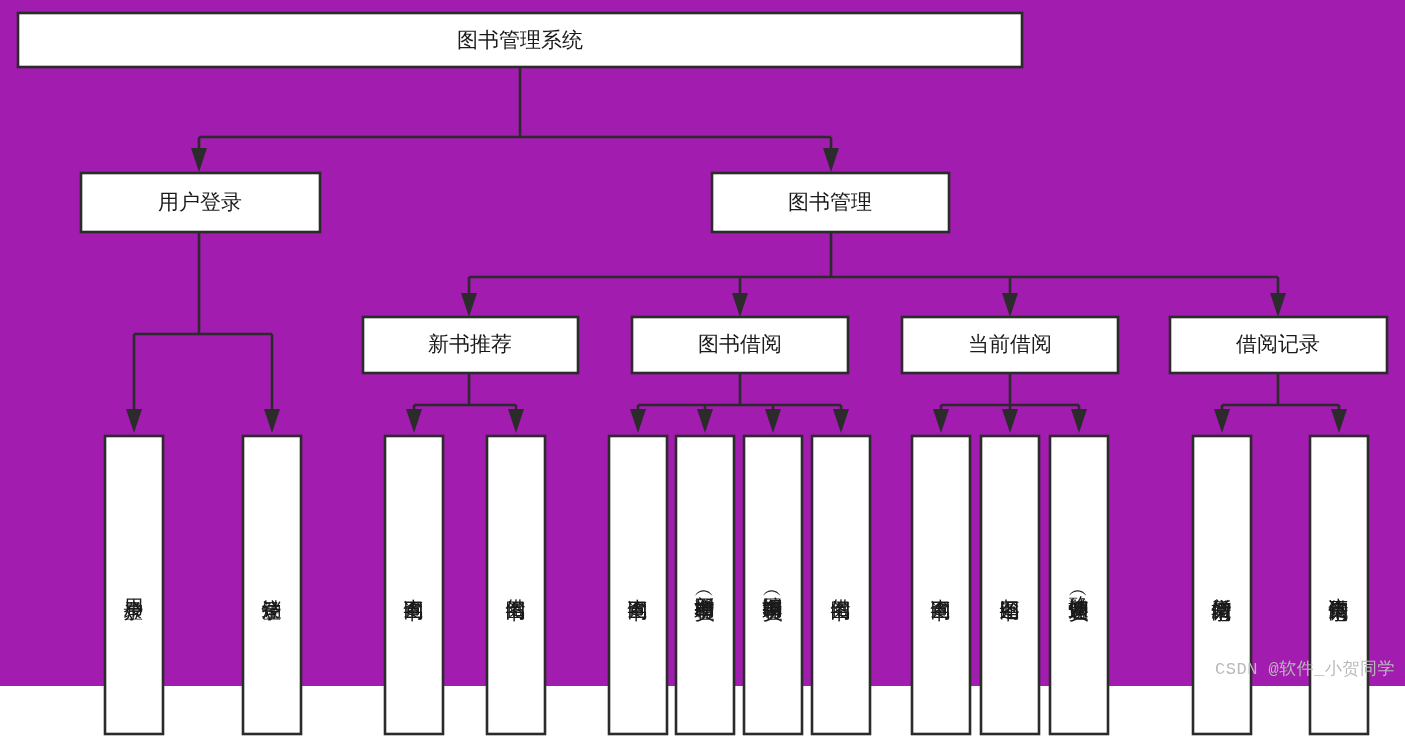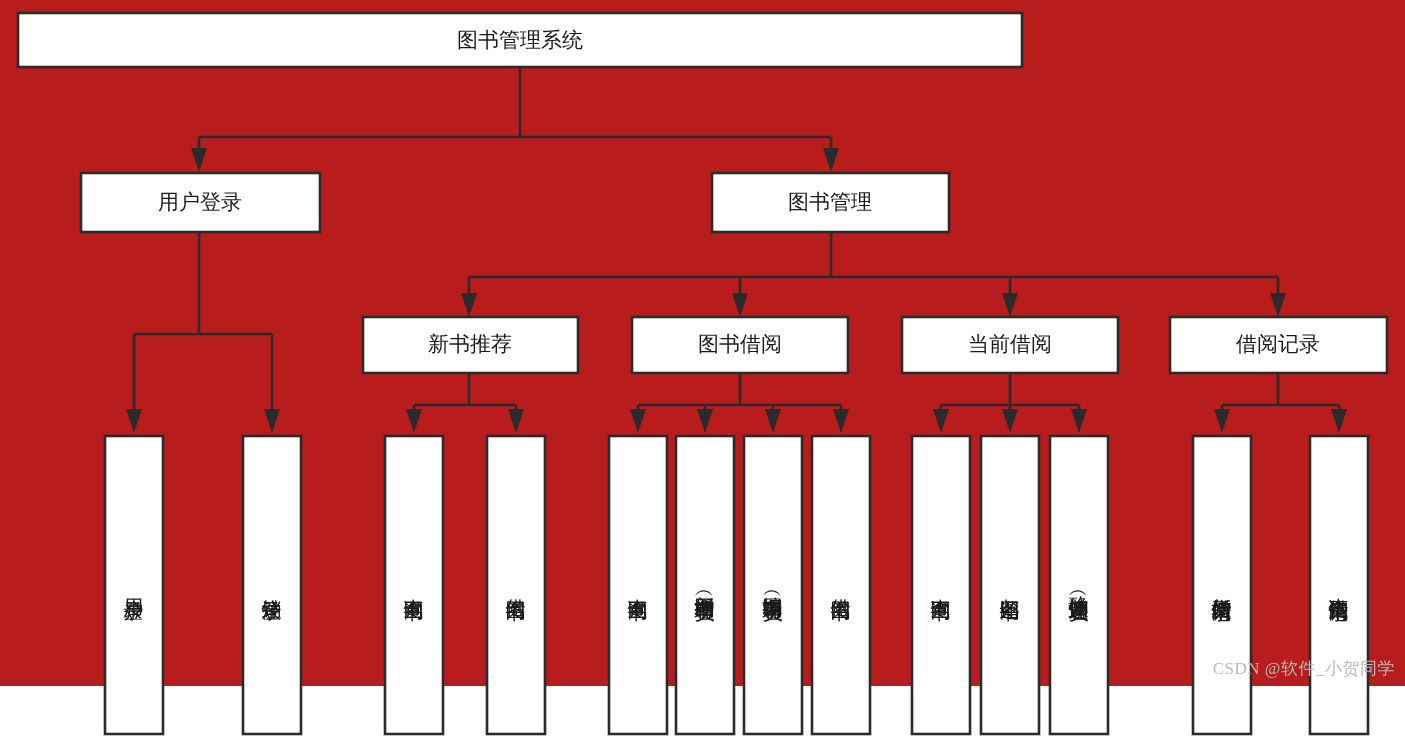--- a/index.html
+++ b/index.html
@@ -10,21 +10,21 @@
   body {
     width: 1405px;
     height: 747px;
     font-family: "Liberation Sans", "DejaVu Sans", sans-serif;
     overflow: hidden;
   }
   #diagram-root {
     position: relative;
     width: 1405px;
     height: 686px;
-    background: #b91c1c;
+    background: #a21caf;
   }
   svg#flow {
     position: absolute;
     left: 0;
     top: 0;
     width: 1405px;
     height: 747px;
     display: block;
   }
   .node-rect {
@@ -53,21 +53,21 @@
     font-family: "Liberation Sans", "DejaVu Sans", sans-serif;
     font-size: 20px;
     fill: #1a1a1a;
     writing-mode: vertical-rl;
     text-orientation: upright;
     text-anchor: middle;
     letter-spacing: 1px;
   }
   .watermark {
     position: absolute;
-    font-family: Liberation Serif, serif;
+    font-family: Liberation Mono, monospace;
     font-size: 17px;
     color: #b9b9b9;
     white-space: nowrap;
     right: 10px;
     bottom: 6px;
     letter-spacing: 0.5px;
   }
 </style>
 </head>
 <body>

